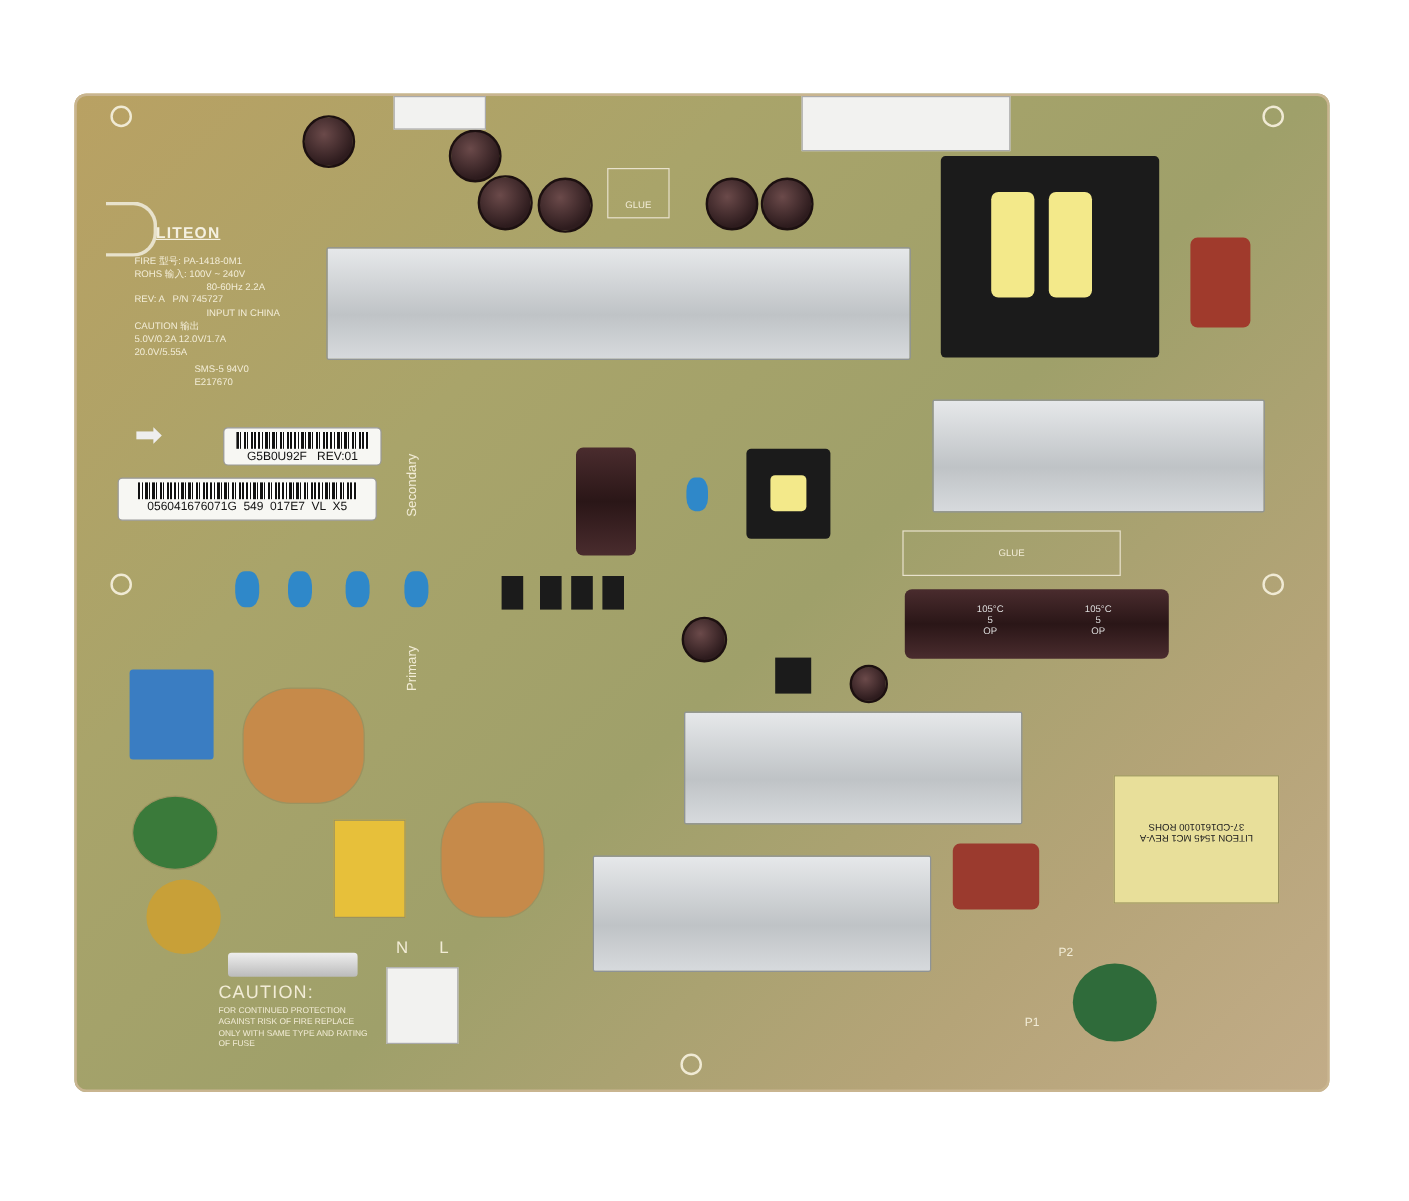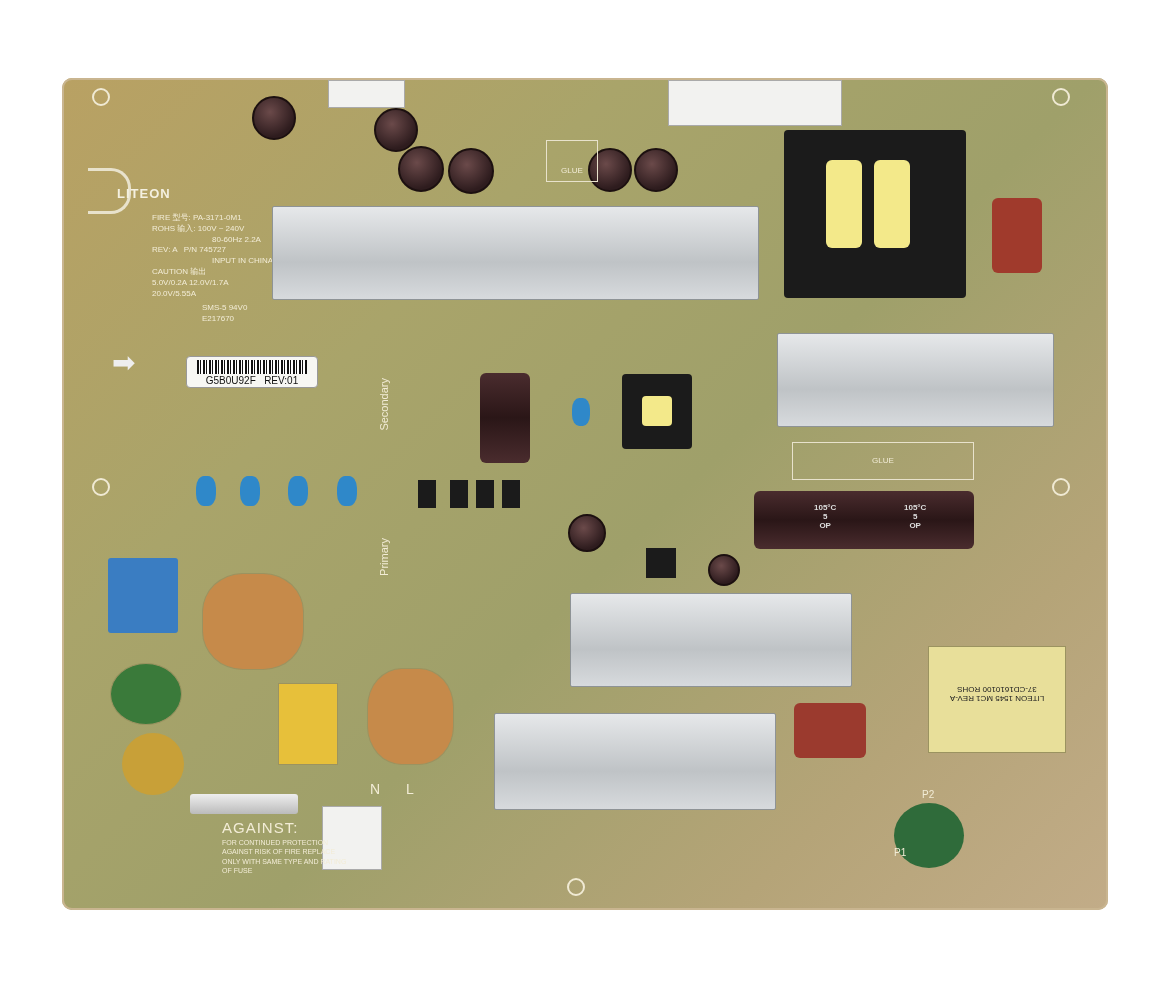--- a/index.html
+++ b/index.html
@@ -1,18 +1,18 @@
 <!DOCTYPE html>
 <html><head>
 <meta charset="utf-8">
 <style>
   html,body{margin:0;padding:0;background:#fff;}
   body{width:1174px;height:1001px;position:relative;overflow:hidden;font-family:"Liberation Sans",sans-serif;}
   .board{position:absolute;left:62px;top:78px;width:1046px;height:832px;background:linear-gradient(135deg,#b9a163 0%,#a9a46a 30%,#9fa06a 55%,#b5a478 80%,#c2ac88 100%);border-radius:10px;box-shadow:0 0 0 2px #c9b590 inset;}
-  .silk{position:absolute;color:#f2ecd6;font-size:8px;line-height:1.35;margin-left:40px;}
+  .silk{position:absolute;color:#f2ecd6;font-size:8px;line-height:1.35;}
   .logo{position:absolute;left:26px;top:90px;font-weight:bold;font-size:13px;color:#f4f0e0;letter-spacing:1px;}
   .dlogo{position:absolute;left:28px;top:90px;width:40px;height:40px;border:3px solid #e8e2cc;border-left:none;border-radius:0 20px 20px 0;left:26px;top:90px;}
   .label{position:absolute;background:#f7f7f3;border:1px solid #999;border-radius:4px;font-size:10px;color:#111;text-align:center;}
   .bars{height:14px;margin:3px auto 1px;width:85%;background:repeating-linear-gradient(90deg,#111 0 2px,#fff 2px 3px,#111 3px 4px,#fff 4px 6px);}
   .heatsink{position:absolute;background:linear-gradient(180deg,#e6e8ea,#bfc3c6 60%,#d7dadd);border:1px solid #8e9396;border-radius:2px;}
   .cap{position:absolute;border-radius:50%;background:radial-gradient(circle at 40% 35%,#6b4a4a,#2e1c1e 70%);border:2px solid #1c1010;}
   .ecap{position:absolute;background:linear-gradient(180deg,#4a2c2e,#2a1617 50%,#4a2c2e);border-radius:6px;color:#ddd;font-size:8px;}
   .yellow{position:absolute;background:#e8df9a;border:1px solid #9b9360;}
   .blue{position:absolute;background:#2f88c9;border-radius:40%;}
   .chip{position:absolute;background:#1b1b1b;}
@@ -25,37 +25,41 @@
 
 <div class="board">
 
   <div class="mount" style="left:30px;top:10px;"></div>
   <div class="mount" style="left:990px;top:10px;"></div>
   <div class="mount" style="left:30px;top:400px;"></div>
   <div class="mount" style="left:990px;top:400px;"></div>
   <div class="mount" style="left:505px;top:800px;"></div>
 
   <div class="dlogo"></div>
-  <div class="logo" style="left:55px;top:108px;">LITEON</div>
+  <div class="logo" style="left:68px;top:108px;text-decoration:underline;">LITEON</div>
   <div class="silk" style="left:50px;top:135px;">
-    <div><span>FIRE 型号:</span> <span>PA-3171-0M1</span></div>
+    <div><span>FIRE 型号:</span> <span>PA-1418-0M1</span></div>
     <div><span>ROHS 输入:</span> <span>100V ~ 240V</span></div>
     <div style="padding-left:60px">80-60Hz 2.2A</div>
     <div><span>REV:</span> <span>A</span> &nbsp; <span>P/N</span> <span>745727</span></div>
     <div style="padding-left:60px">INPUT IN CHINA</div>
     <div>CAUTION 输出</div>
     <div>5.0V/0.2A  12.0V/1.7A</div>
     <div>20.0V/5.55A</div>
     <div style="padding-left:50px;margin-top:4px"><span>SMS-5 94V0</span></div>
     <div style="padding-left:50px"><span>E217670</span></div>
   </div>
 
   <div class="label" style="left:124px;top:278px;width:130px;height:30px;">
     <div class="bars"></div>
     <span>G5B0U92F</span>&nbsp;&nbsp;&nbsp;<span>REV:01</span>
+  </div>
+  <div class="label" style="left:36px;top:320px;width:214px;height:34px;">
+    <div class="bars"></div>
+    <span>056041676071G</span> &nbsp;<span>549</span> &nbsp;<span>017E7</span> &nbsp;<span>VL</span> &nbsp;<span>X5</span>
   </div>
 
   <div class="silk" style="left:275px;top:300px;font-size:11px;writing-mode:vertical-rl;transform:rotate(180deg);">Secondary</div>
   <div class="silk" style="left:275px;top:460px;font-size:11px;writing-mode:vertical-rl;transform:rotate(180deg);">Primary</div>
 
   <div class="heatsink" style="left:210px;top:128px;width:485px;height:92px;"></div>
   <div class="heatsink" style="left:715px;top:255px;width:275px;height:92px;"></div>
   <div class="heatsink" style="left:508px;top:515px;width:280px;height:92px;"></div>
   <div class="heatsink" style="left:432px;top:635px;width:280px;height:95px;"></div>
 
@@ -64,21 +68,21 @@
     <div style="position:absolute;left:90px;top:30px;width:36px;height:88px;background:#f3e98a;border-radius:6px;"></div>
   </div>
 
   <div class="yellow" style="left:866px;top:568px;width:136px;height:105px;">
     <div style="transform:rotate(180deg);font-size:8px;color:#222;text-align:center;margin-top:38px;">
       <div>LITEON 1545 MC1 REV-A</div>
       <div>37-CD1610100 ROHS</div>
     </div>
   </div>
 
-  <div class="ecap" style="left:692px;top:413px;width:220px;height:58px;font-weight:bold;">
+  <div class="ecap" style="left:692px;top:413px;width:220px;height:58px;">
     <div style="position:absolute;left:60px;top:12px;text-align:center;">
         <div>105°C</div>
         <div>5</div>
         <div>OP</div>
       </div>
     <div style="position:absolute;left:150px;top:12px;text-align:center;">
         <div>105°C</div>
         <div>5</div>
         <div>OP</div>
       </div>
@@ -124,21 +128,21 @@
 
   <div style="position:absolute;left:128px;top:716px;width:108px;height:20px;background:linear-gradient(180deg,#eee,#bbb);border-radius:3px;"></div>
 
   <div style="position:absolute;left:260px;top:728px;width:58px;height:62px;background:#f2f2f0;border:1px solid #aaa;"></div>
   <div class="silk" style="left:268px;top:702px;font-size:14px;">N</div>
   <div class="silk" style="left:304px;top:702px;font-size:14px;">L</div>
 
   <div style="position:absolute;left:266px;top:2px;width:75px;height:26px;background:#f2f2f0;border:1px solid #aaa;"></div>
   <div style="position:absolute;left:606px;top:2px;width:172px;height:44px;background:#f2f2f0;border:1px solid #aaa;"></div>
 
-  <div class="silk" style="left:120px;top:740px;font-size:15px;letter-spacing:1px;">AGAINST:</div>
+  <div class="silk" style="left:120px;top:740px;font-size:15px;letter-spacing:1px;">CAUTION:</div>
   <div class="silk" style="left:120px;top:760px;width:130px;font-size:7px;">FOR CONTINUED PROTECTION AGAINST RISK OF FIRE REPLACE ONLY WITH SAME TYPE AND RATING OF FUSE</div>
 
   <div class="silk" style="left:690px;top:364px;width:180px;height:36px;border:1px solid #e8e2cc;text-align:center;line-height:36px;">GLUE</div>
   <div class="silk" style="left:444px;top:62px;width:50px;height:40px;border:1px solid #e8e2cc;text-align:center;line-height:60px;">GLUE</div>
 
   <div class="silk" style="left:820px;top:710px;font-size:10px;">P2</div>
   <div class="silk" style="left:792px;top:768px;font-size:10px;">P1</div>
 
   <div style="position:absolute;left:50px;top:268px;color:#eee;font-size:28px;">➡</div>
 </div>

